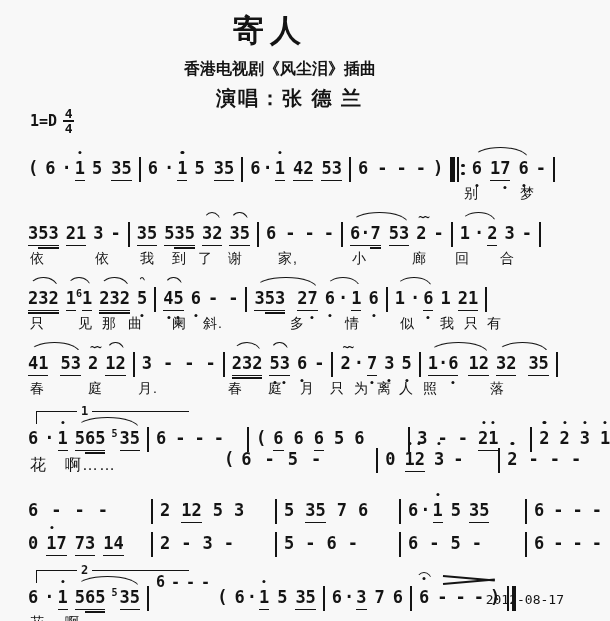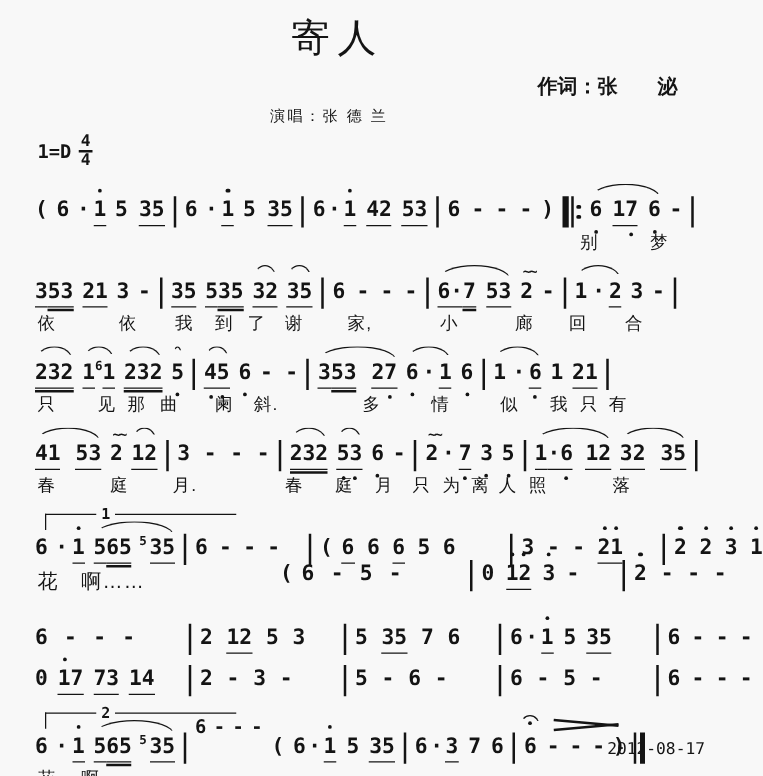--- a/index.html
+++ b/index.html
@@ -5,23 +5,23 @@
   html,body{margin:0;padding:0;}
   body{
     width:610px;height:621px;overflow:hidden;
     background:#f8f8f8;color:#141414;
     font-family:"Liberation Sans","DejaVu Sans",sans-serif;
   }
   .page{position:relative;width:610px;height:621px;}
   
   .header{position:relative;height:138px;}
   .title{position:absolute;top:10px;left:0;right:70px;text-align:center;
-    font-size:31px;font-weight:normal;letter-spacing:6px;}
+    font-size:31px;font-weight:bold;letter-spacing:6px;}
   .sub1{position:absolute;top:59px;left:184px;font-size:16px;font-weight:bold;}
-  .sub2{position:absolute;top:85px;left:216px;font-size:12px;font-weight:normal;letter-spacing:2px;}
+  .sub2{position:absolute;top:85px;left:216px;font-size:20px;font-weight:bold;letter-spacing:2px;}
   .credit{position:absolute;left:430px;font-size:16px;font-weight:bold;white-space:pre;}
   .c1{top:59px}.c2{top:85px}.c3{top:111px}
   .keysig{position:absolute;left:30px;top:108px;display:flex;align-items:center;gap:6px;
     font-family:"DejaVu Sans Mono",monospace;font-weight:bold;font-size:15px;}
   .frac{display:inline-flex;flex-direction:column;align-items:center;line-height:11px;font-size:13px;}
   .frac .fbar{width:11px;height:1.5px;background:#141414;margin:1px 0;}
   
   .score{position:relative;padding-left:28px;padding-right:6px;}
   .line{position:relative;margin-top:7px;}
   .line.vline{margin-top:13px;}
@@ -69,22 +69,22 @@
   .lowabs{position:absolute;top:-4px;display:flex;align-items:flex-start;gap:7px;
     font-family:"DejaVu Sans Mono",monospace;font-weight:bold;font-size:17px;line-height:22px;}
   .date{position:absolute;right:40px;top:22px;font-family:"DejaVu Sans Mono",monospace;font-size:13px;}
 </style>
 </head>
 <body>
 
 <div class="page">
   <div class="header">
     <div class="title">寄人</div>
+    <div class="sub1">香港电视剧《风尘泪》插曲</div>
     <div class="sub2">演唱：张 德 兰</div>
-    <div class="credit c1">作词：张　　泌</div>
     <div class="keysig">
       <span>1=D</span>
       <span class="frac">
         <span>4</span>
         <span class="fbar"></span>
         <span>4</span>
       </span>
     </div>
   </div>
   <div class="score" id="score">

